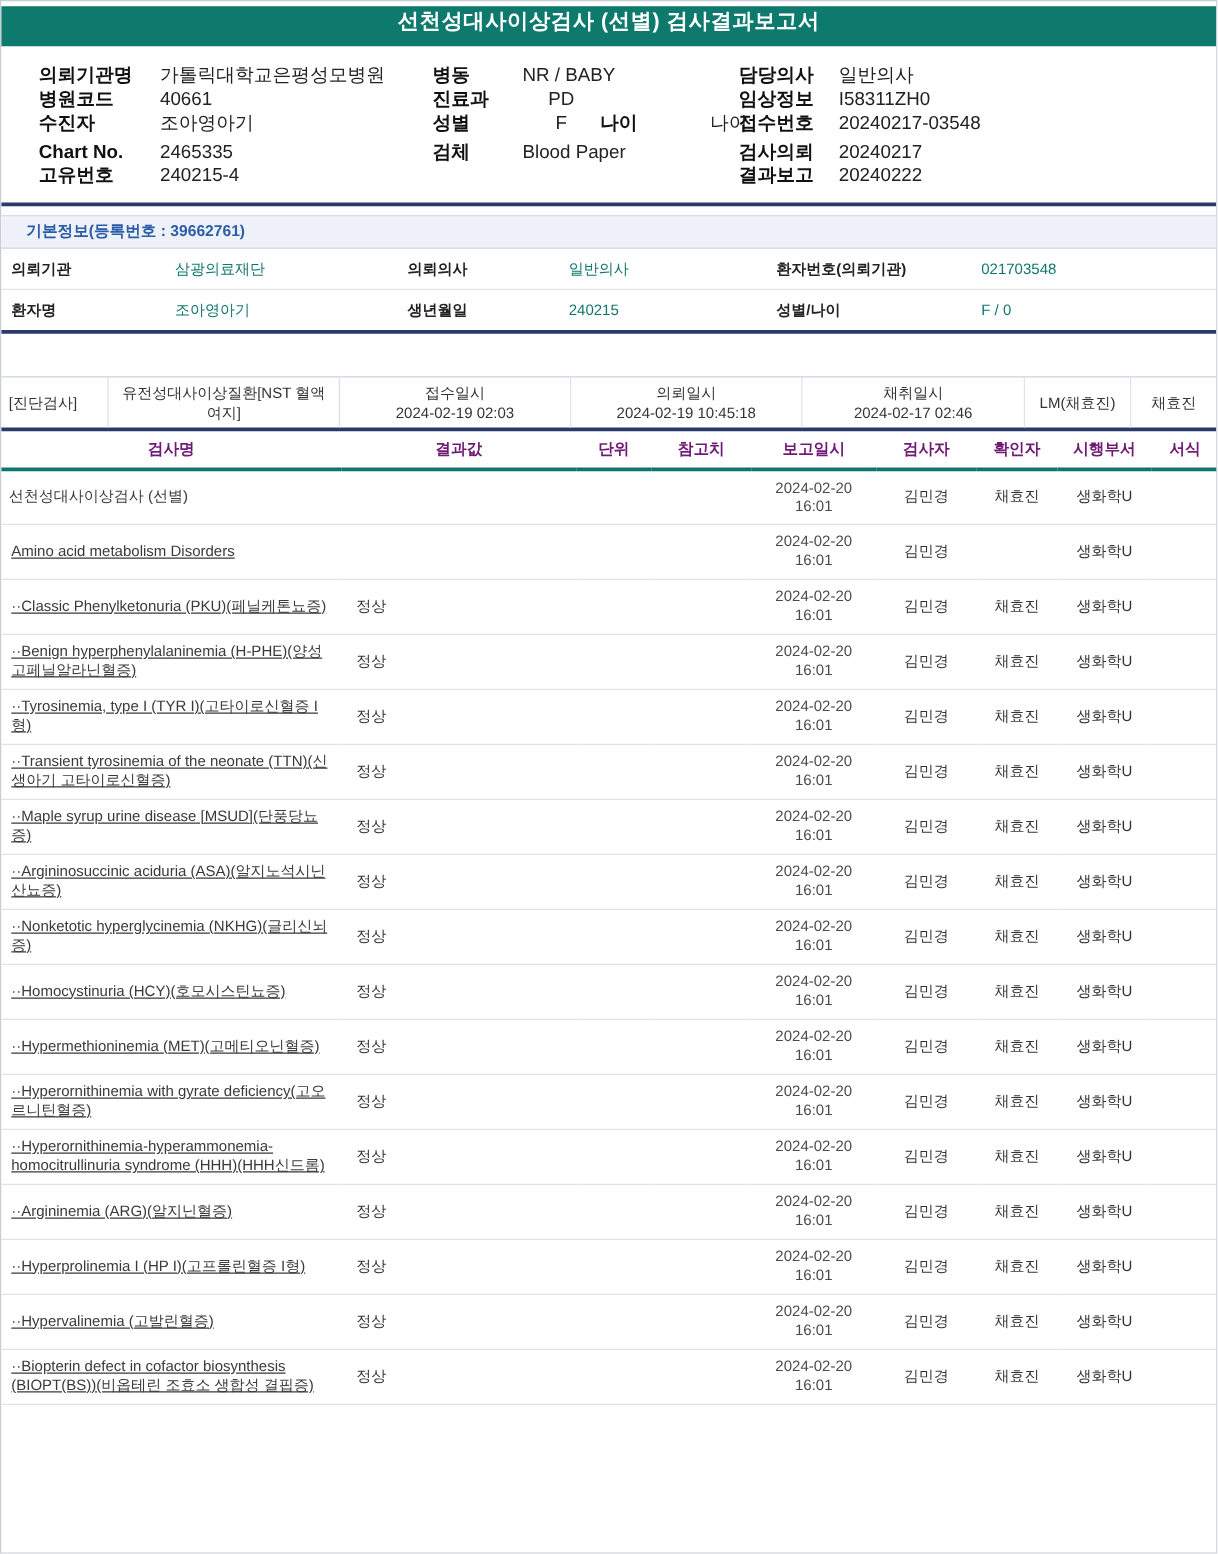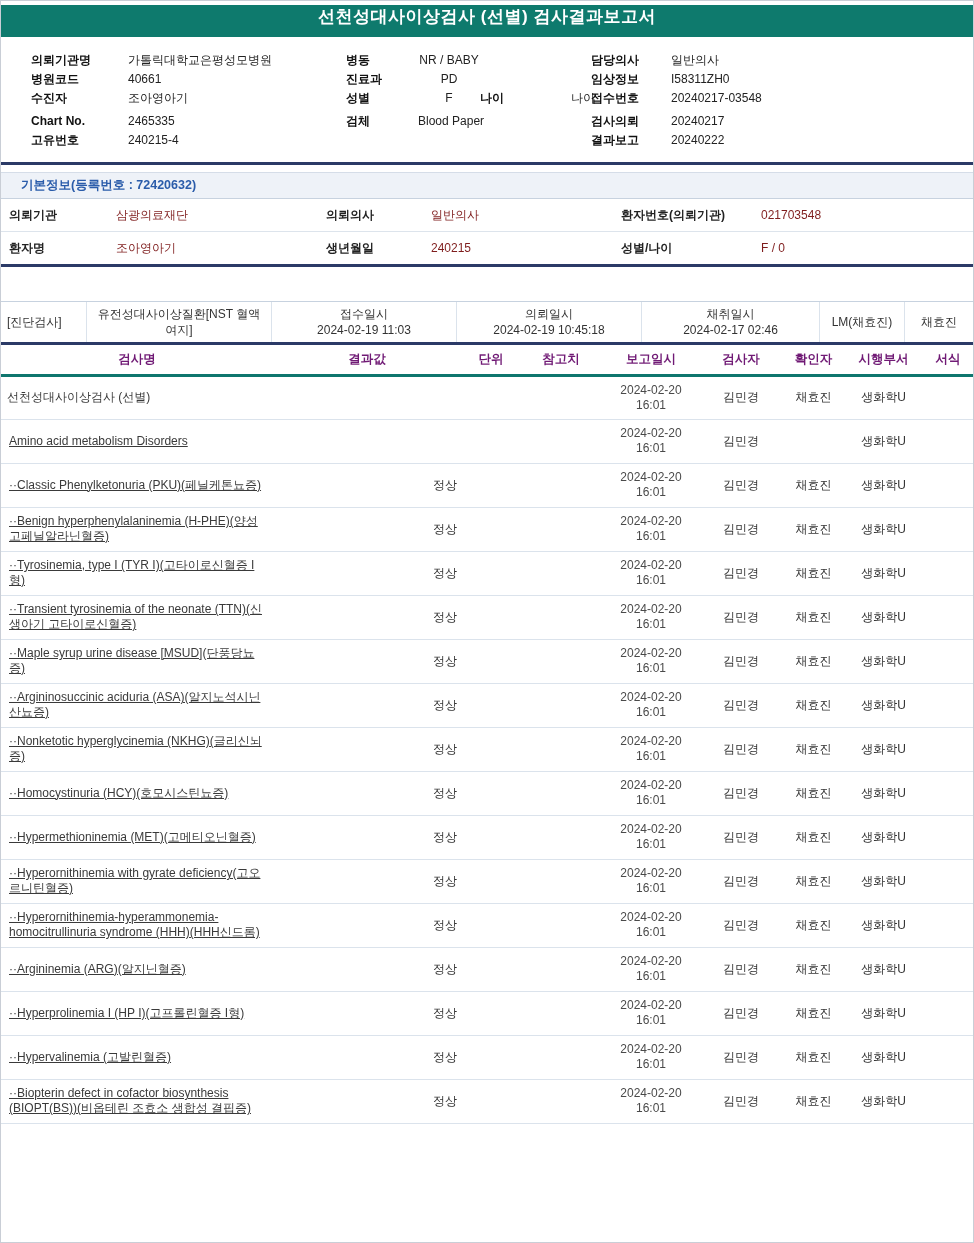--- a/index.html
+++ b/index.html
@@ -15,21 +15,21 @@
     display: flex; align-items: flex-start; justify-content: center;
   }
   .title-bar h1 { color: #fff; font-size: 17px; font-weight: bold; letter-spacing: .5px; }
 
   
   .info-grid { display: flex; padding: 14px 0 12px 30px; }
   .info-col { display: flex; flex-direction: column; }
   .info-col-0 { width: 315px; }
   .info-col-1 { width: 245px; }
   .info-col-2 { width: 340px; }
-  .info-row { display: flex; line-height: 19px; font-size: 12px; }
+  .info-row { display: flex; line-height: 19px; font-size: 15px; }
   .info-row:nth-child(4) { margin-top: 4px; }
   .info-label { font-weight: bold; color: #111; flex: 0 0 auto; }
   .info-col-0 .info-label { width: 97px; }
   .info-col-1 .info-label { width: 72px; }
   .info-col-2 .info-label { width: 80px; }
   .info-value { color: #222; text-align: center; }
   .info-col-1 .info-value { min-width: 62px; }
 
   .navy-rule { height: 3px; background: #2b3a67; }
 
@@ -40,21 +40,21 @@
     padding-left: 20px; color: #2a5caa; font-weight: bold; font-size: 12.5px;
   }
   .basic-table { border-bottom: 3px solid #2b3a67; }
   .basic-row {
     display: grid; grid-template-columns: 107px 210px 105px 190px 140px 1fr;
     height: 33px; align-items: center; font-size: 12px;
     border-top: 1px solid #dde4ec; padding-left: 8px;
   }
   .basic-row:first-child { border-top: 1px solid #c7d2df; }
   .basic-label { font-weight: bold; color: #222; }
-  .basic-value { color: #7f1d1d; }
+  .basic-value { color: #0f766e; margin-left: 24px; }
 
   .gap-band { height: 34px; }
 
   
   .specimen {
     display: grid; grid-template-columns: 85px 185px 185px 185px 178px 85px 1fr;
     border-top: 1px solid #c7d2df; border-bottom: 3px solid #2b3a67;
     min-height: 44px; font-size: 12px; color: #333;
   }
   .specimen > div {
@@ -69,21 +69,21 @@
     color: #701a75; font-weight: bold; font-size: 12.5px; height: 30px;
     border-bottom: 3px solid #0f766e; text-align: center; white-space: nowrap;
   }
   .results td {
     font-size: 12px; color: #333; border-bottom: 1px solid #dbe3ec;
     padding: 6px 4px; vertical-align: middle; word-wrap: break-word;
   }
   .results tr.result-row { height: 44px; }
   td.c-name { text-align: left; padding-left: 6px; line-height: 15px; color: #3a3a3a; }
   td.c-name.ind { padding-left: 8px; text-decoration: underline; }
-  td.c-result { text-align: right; padding-left: 12px; }
+  td.c-result { text-align: left; padding-left: 12px; }
   td.c-date { text-align: center; line-height: 15px; color: #4a4a4a; }
   td.c-tester, td.c-confirmer, td.c-dept, td.c-form { text-align: center; }
 </style>
 </head>
 <body>
 
 <div class="page">
 
   <div class="title-bar">
     <h1>선천성대사이상검사 (선별) 검사결과보고서</h1>
@@ -152,21 +152,21 @@
         <div class="info-row">
           <span class="info-label">결과보고</span>
           <span class="info-value">20240222</span>
         </div>
       </div>
     </div>
 
   <div class="navy-rule"></div>
 
   <div class="basic-bar">
-    <span>기본정보(등록번호 : 72420632)</span>
+    <span>기본정보(등록번호 : 39662761)</span>
   </div>
 
   <div class="basic-table" id="basic-rows">
       <div class="basic-row">
         <div class="basic-label">의뢰기관</div>
         <div class="basic-value">삼광의료재단</div>
         <div class="basic-label">의뢰의사</div>
         <div class="basic-value">일반의사</div>
         <div class="basic-label">환자번호(의뢰기관)</div>
         <div class="basic-value">021703548</div>
@@ -185,21 +185,21 @@
 
   <div class="specimen">
     <div>
       <span>[진단검사]</span>
     </div>
     <div>
       <span>유전성대사이상질환[NST 혈액여지]</span>
     </div>
     <div>
       <div>접수일시</div>
-      <div>2024-02-19 11:03</div>
+      <div>2024-02-19 02:03</div>
     </div>
     <div>
       <div>의뢰일시</div>
       <div>2024-02-19 10:45:18</div>
     </div>
     <div>
       <div>채취일시</div>
       <div>2024-02-17 02:46</div>
     </div>
     <div>

